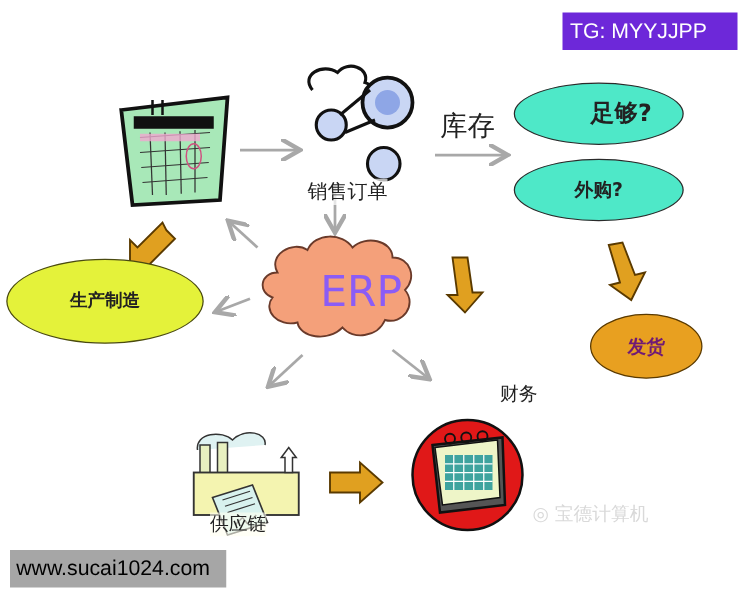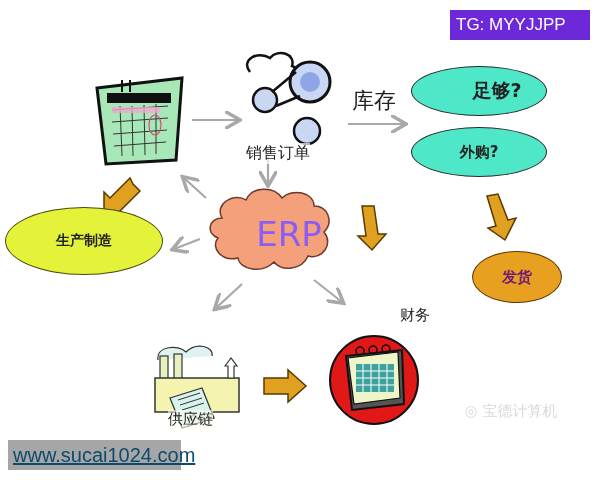--- a/index.html
+++ b/index.html
@@ -1,20 +1,20 @@
 <!DOCTYPE html>
 <html><head>
 <meta charset="utf-8">
 <style>
   html,body{margin:0;padding:0;}
   body{width:600px;height:480px;background:#ffffff;position:relative;overflow:hidden;font-family:"DejaVu Sans",sans-serif;}
   .abs{position:absolute;}
   .wm-tg{left:450px;top:10px;width:140px;height:30px;background:#6d28d9;color:#fff;font-family:"Liberation Sans",sans-serif;font-size:17px;line-height:30px;padding-left:6px;box-sizing:border-box;}
-  .wm-site{left:8px;top:440px;width:173px;height:30px;background:#a6a6a6;color:#0c4a6e;font-family:"Liberation Sans",sans-serif;font-size:20px;line-height:30px;padding-left:5px;box-sizing:border-box;text-decoration:underline;}
-  .wm-weibo{left:426px;top:398px;width:170px;height:26px;color:#d9d9d9;font-size:15px;line-height:26px;text-align:center;}
+  .wm-site{left:8px;top:440px;width:173px;height:30px;background:#a6a6a6;color:#000000;font-family:"Liberation Sans",sans-serif;font-size:17px;line-height:30px;padding-left:5px;box-sizing:border-box;}
+  .wm-weibo{left:426px;top:398px;width:170px;height:26px;color:#d9d9d9;font-size:15px;line-height:26px;text-align:left;}
   .label{font-weight:bold;color:#222;text-align:center;}
   .ellipse{border-radius:50%;display:flex;align-items:center;justify-content:center;box-sizing:border-box;}
   svg{position:absolute;left:0;top:0;}
 </style>
 </head>
 <body>
 
 <svg width="600" height="480">
   <defs>
     <marker id="grayhead" markerWidth="8" markerHeight="8" refX="6" refY="4" orient="auto">

